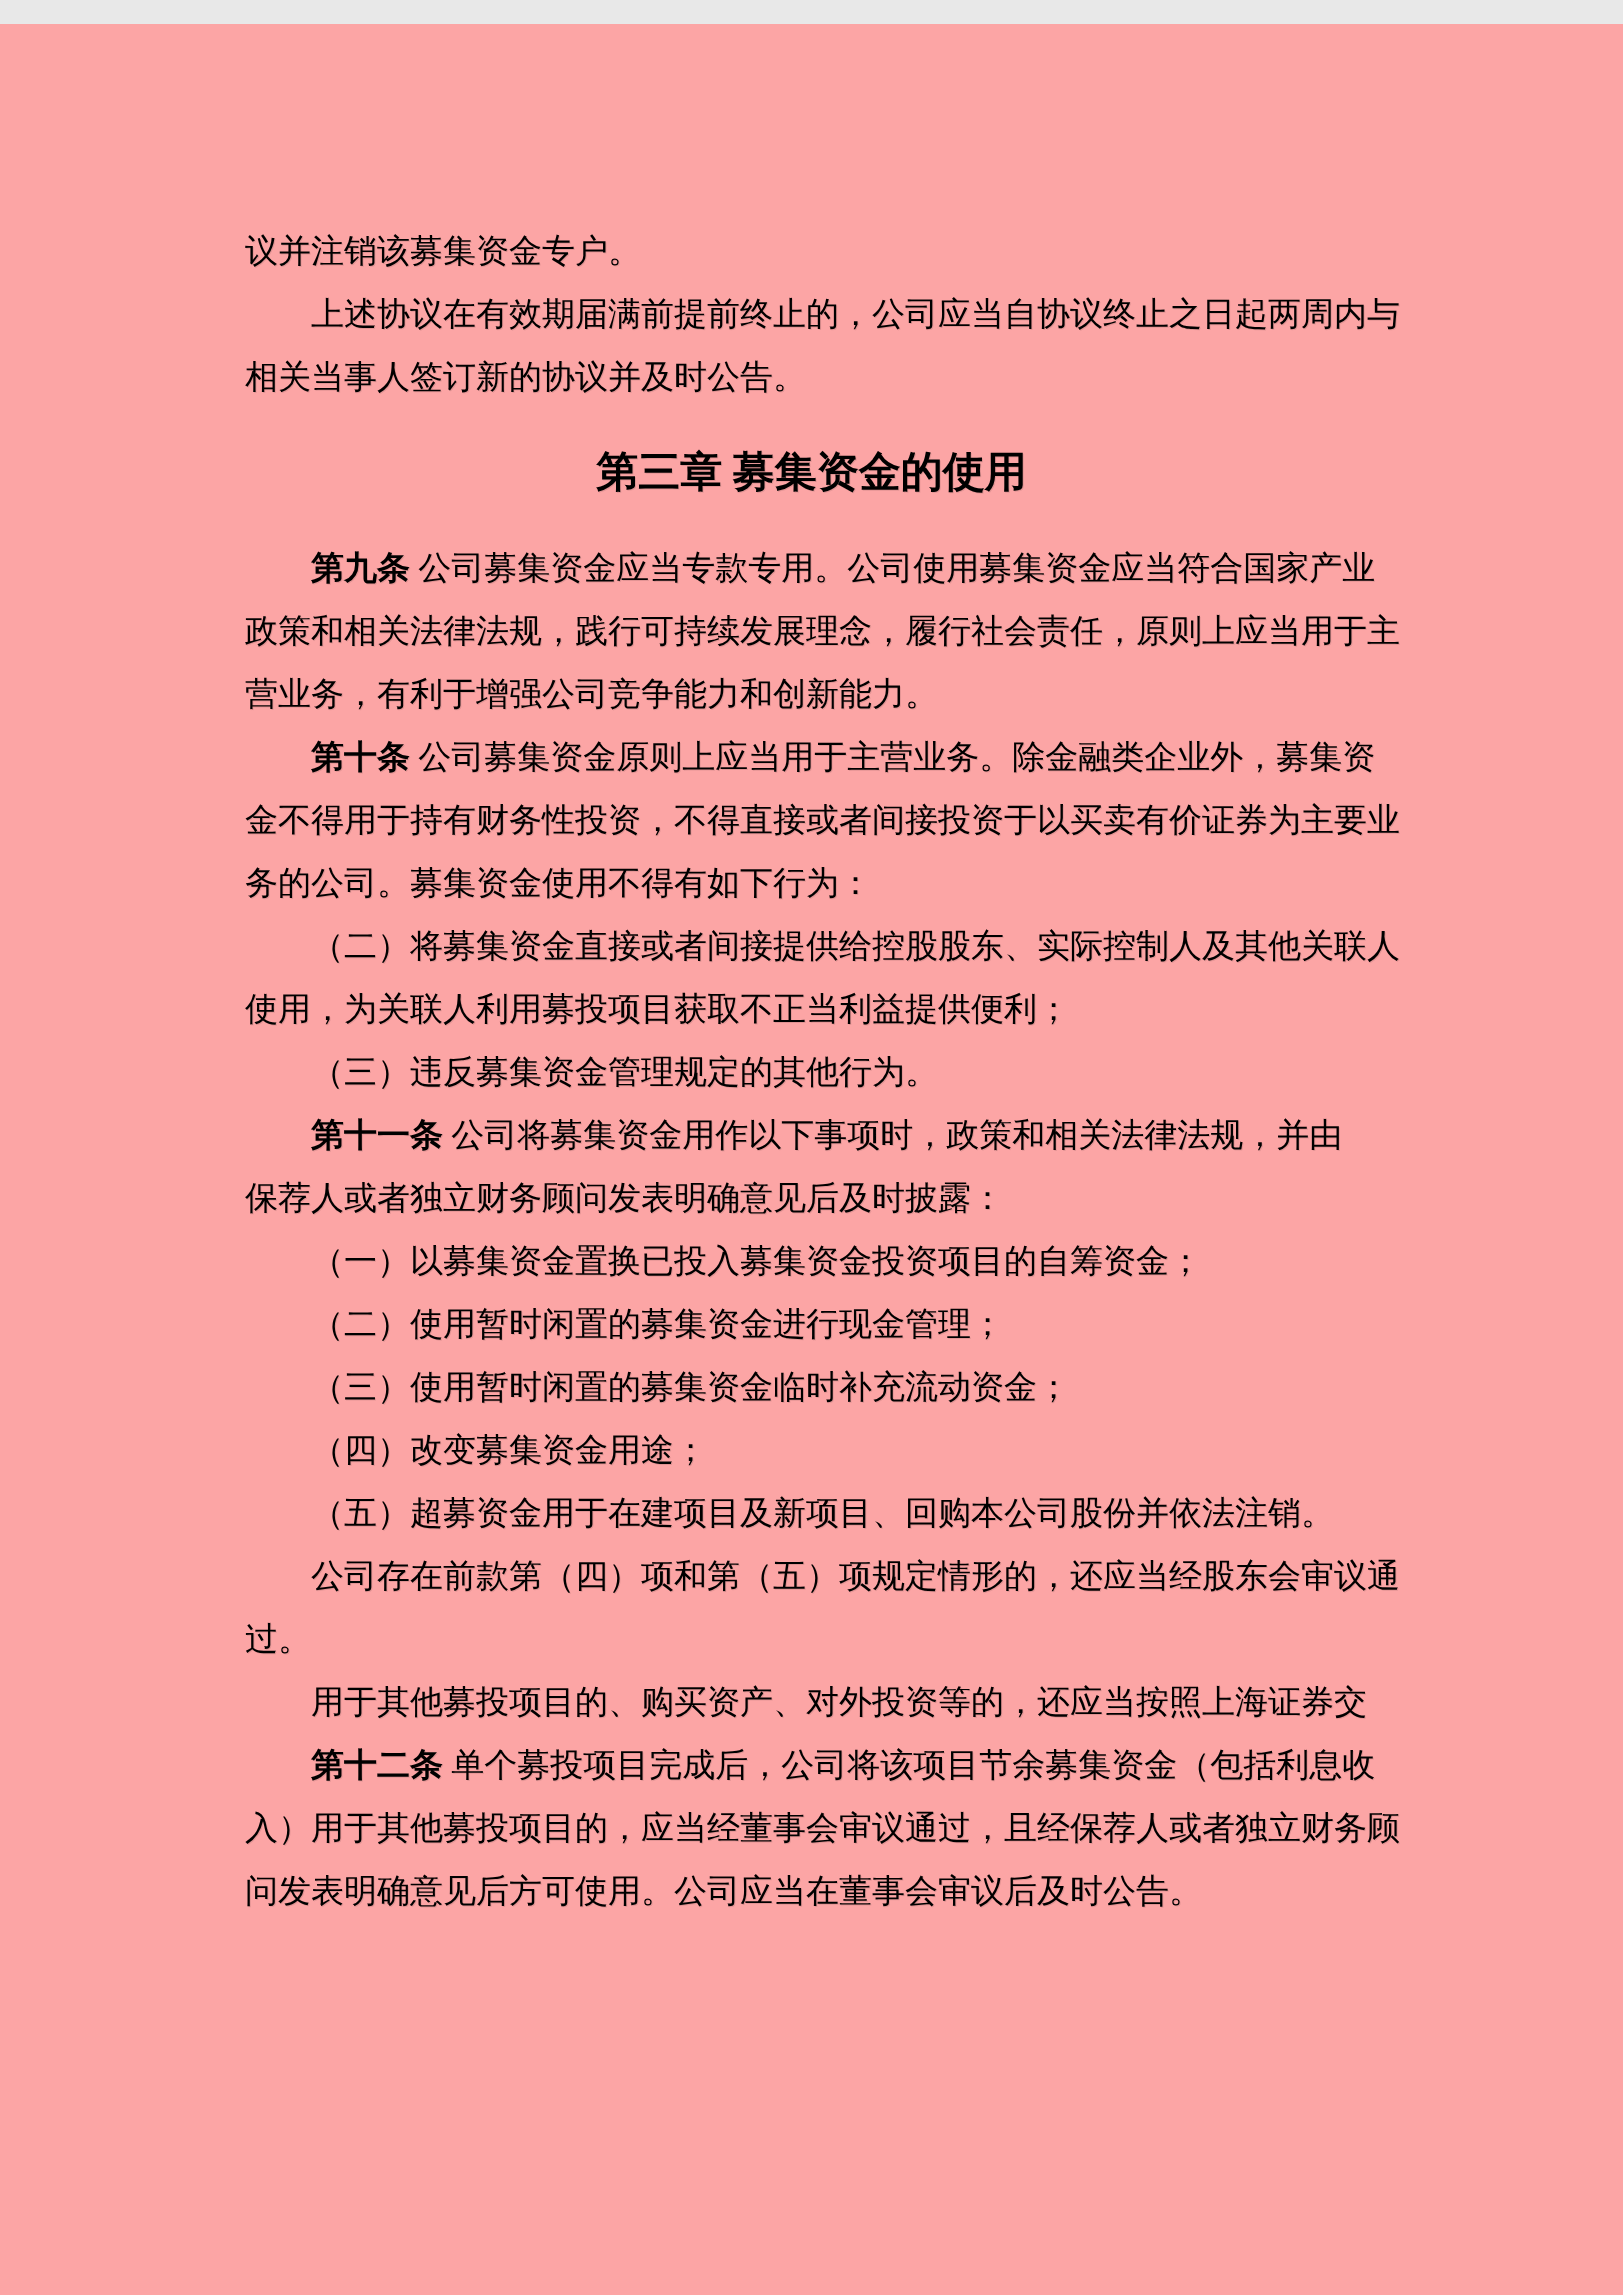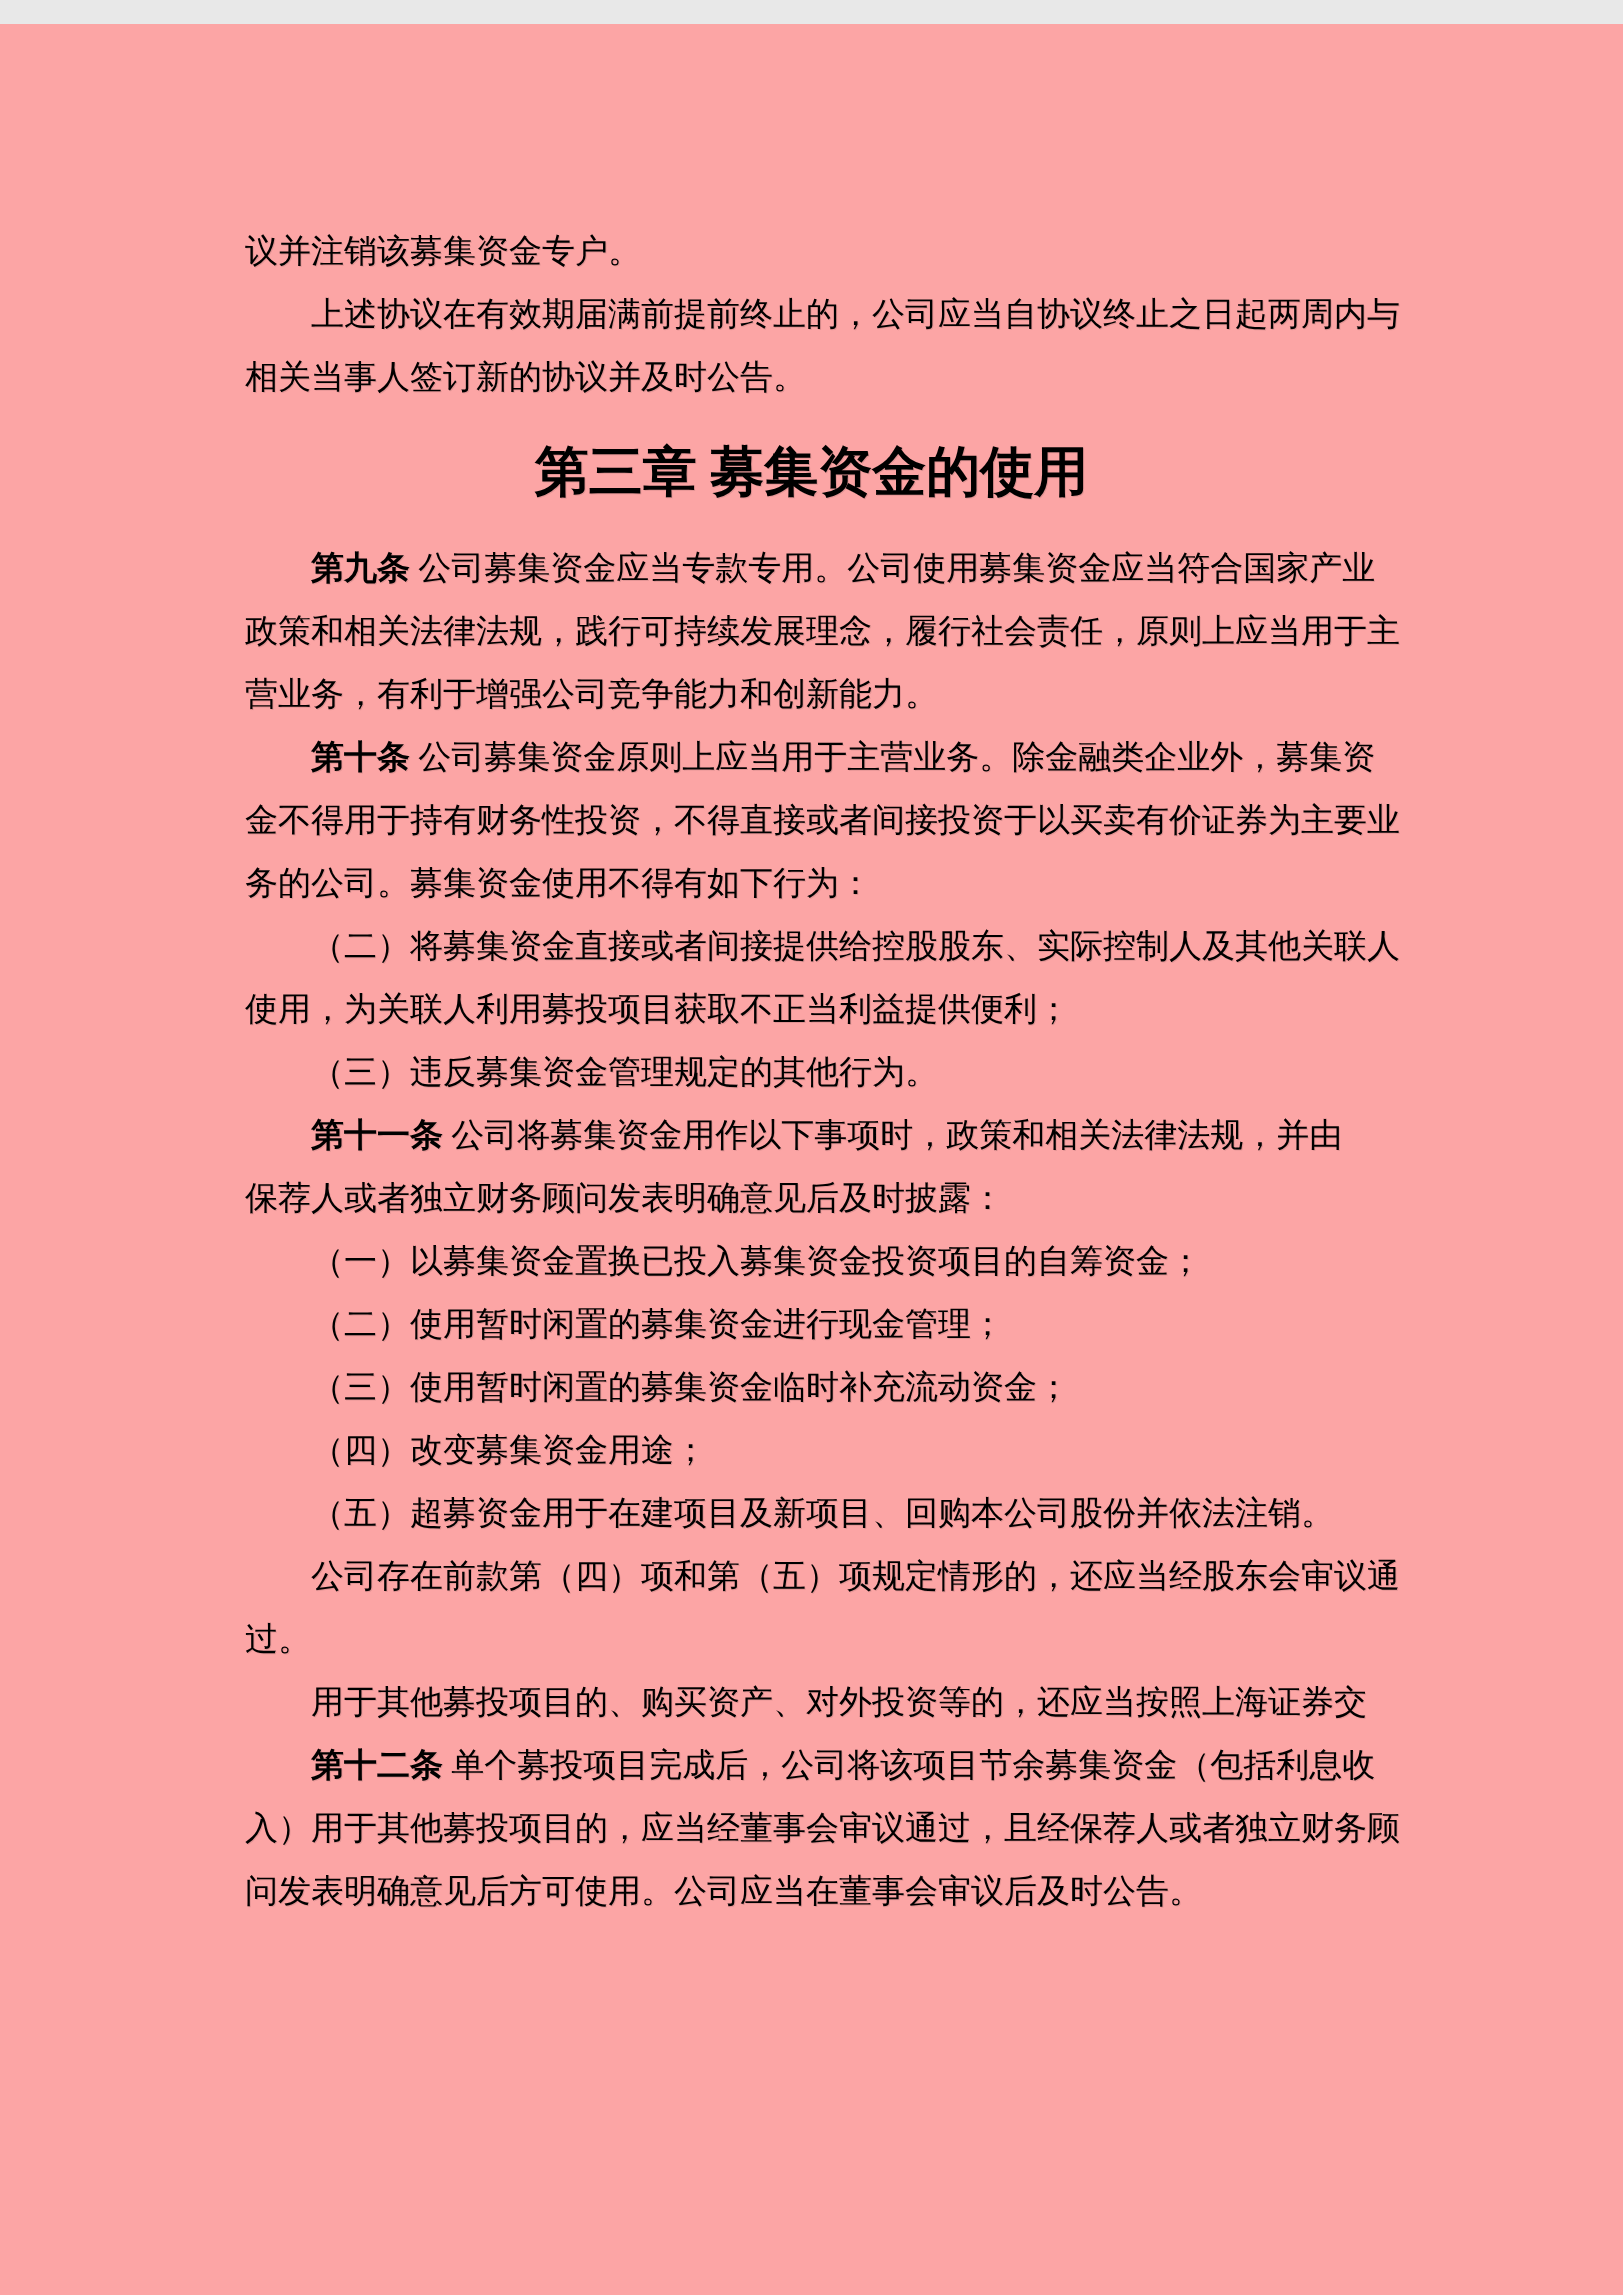--- a/index.html
+++ b/index.html
@@ -31,21 +31,21 @@
     height: 63px;
   }
   .indent {
     text-indent: 2em;       
   }
   .term {
     font-weight: bold;      
     text-align: center;
   }
   .chapter {
-    font-size: 54px;        
+    font-size: 42px;        
     font-weight: bold;
     text-align: center;
     line-height: 63px;
     margin: 32px 0 33px 0;
     white-space: pre;
   }
 </style>
 </head>
 <body>
 

